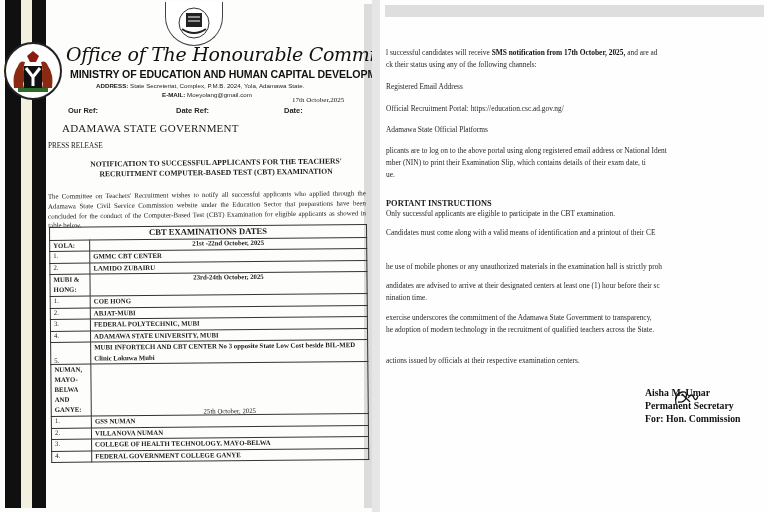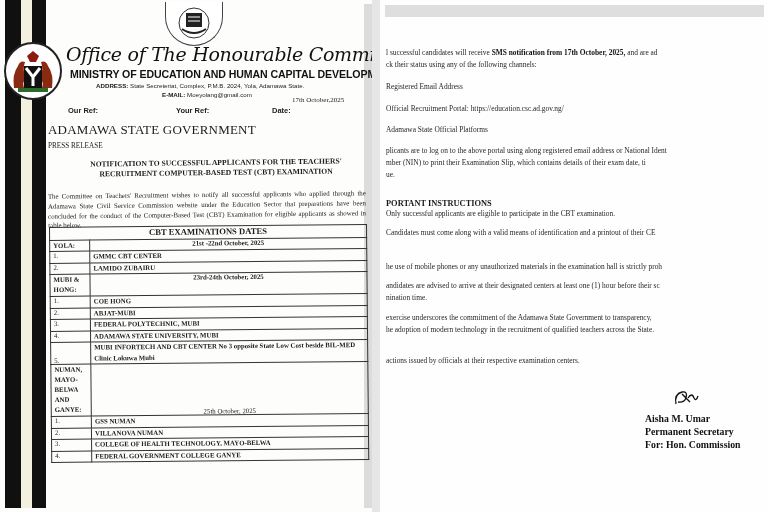--- a/index.html
+++ b/index.html
@@ -19,44 +19,44 @@
 
   .office-title { position: absolute; left: 66px; top: 43px; font-family: "DejaVu Serif", serif; font-style: italic; font-size: 19px; color: #111; letter-spacing: -0.3px; white-space: nowrap; }
   .ministry { position: absolute; left: 70px; top: 68px; font-family: "Liberation Sans", sans-serif; font-weight: bold; font-size: 10.6px; color: #111; white-space: nowrap; letter-spacing: -0.1px; }
   .address { position: absolute; left: 96px; top: 82px; font-family: "Liberation Sans", sans-serif; font-size: 6.2px; color: #222; white-space: nowrap; }
   .address b, .email b { font-weight: bold; }
   .email { position: absolute; left: 162px; top: 91px; font-family: "Liberation Sans", sans-serif; font-size: 6.2px; color: #222; white-space: nowrap; }
   .date-val { position: absolute; left: 292px; top: 96px; font-size: 7px; white-space: nowrap; }
   .refs { position: absolute; top: 106px; font-family: "Liberation Sans", sans-serif; font-size: 7.5px; font-weight: bold; color: #222; white-space: nowrap; }
   .ref-our { left: 68px; }
   .ref-your { left: 176px; }
-  .ref-date { left: 272px; }
-
-  .gov { position: absolute; left: 48px; top: 122px; font-size: 13px; letter-spacing: 0.2px; white-space: nowrap; }
+  .ref-date { left: 284px; }
+
+  .gov { position: absolute; left: 62px; top: 122px; font-size: 11px; letter-spacing: 0.2px; white-space: nowrap; }
   .press { position: absolute; left: 48px; top: 142px; font-size: 7.2px; white-space: nowrap; }
   .headline { position: absolute; left: 56px; top: 158px; width: 320px; text-align: center; font-weight: bold; font-size: 7.6px; line-height: 10px; transform: rotate(-0.7deg); }
   .intro { position: absolute; left: 48px; top: 190px; width: 318px; font-size: 6.9px; line-height: 9.8px; text-align: justify; transform: rotate(-0.6deg); }
 
   table.cbt { position: absolute; left: 49px; top: 227px; width: 318px; border-collapse: collapse; font-size: 6.8px; transform: rotate(-0.55deg); transform-origin: top left; }
   table.cbt td, table.cbt th { border: 1px solid #333; padding: 0 3px; height: 10.5px; vertical-align: top; font-weight: bold; }
   table.cbt th { font-size: 8.6px; text-align: center; height: 13px; }
   table.cbt .num { width: 40px; font-weight: normal; }
   table.cbt .dates { text-align: center; }
   table.cbt .loc { font-weight: bold; line-height: 10.5px; }
   table.cbt .region { font-weight: bold; line-height: 10px; }
   table.cbt .dates-bottom { text-align: center; vertical-align: bottom; font-weight: normal; }
 
   
   .divider { position: absolute; left: 372px; top: 0; width: 8px; height: 512px; background: #e6e6e6; }
   .right-page { position: absolute; left: 380px; top: 0; width: 388px; height: 512px; background: #fefefe; overflow: hidden; }
   .top-strip { position: absolute; left: 5px; right: 4px; top: 5px; height: 12px; background: #dedede; }
   .rp-text { position: absolute; left: 6px; font-size: 7.4px; color: #262626; white-space: nowrap; text-align: right; }
   .rp-text b { color: #111; }
   .rp-heading { position: absolute; left: 6px; font-weight: bold; font-size: 8.4px; white-space: nowrap; color: #1a1a1a; }
-  .sig-block { position: absolute; left: 645px; top: 412px; font-weight: bold; font-size: 9.8px; line-height: 13px; white-space: nowrap; color: #111; }
+  .sig-block { position: absolute; left: 645px; top: 386px; font-weight: bold; font-size: 9.8px; line-height: 13px; white-space: nowrap; color: #111; }
   .signature { position: absolute; left: 672px; top: 388px; width: 28px; height: 20px; }
 </style>
 </head>
 <body>
 
 <div class="left-page">
   <div class="bar bar-1"></div>
   <div class="bar-gap"></div>
   <div class="bar bar-2"></div>
   <div class="right-edge-strip"></div>
@@ -86,21 +86,21 @@
   <div class="address">
     <b>ADDRESS:</b>
     <span>State Secreteriat, Complex, P.M.B. 2024, Yola, Adamawa State.</span>
   </div>
   <div class="email">
     <b>E-MAIL:</b>
     <span>Moeyolang@gmail.com</span>
   </div>
   <div class="date-val">17th October,2025</div>
   <div class="refs ref-our">Our Ref:</div>
-  <div class="refs ref-your">Your Ref:</div>
+  <div class="refs ref-your">Date Ref:</div>
   <div class="refs ref-date">Date:</div>
 
   <div class="gov">ADAMAWA STATE GOVERNMENT</div>
   <div class="press">PRESS RELEASE</div>
 
   <div class="headline">
     <div>NOTIFICATION TO SUCCESSFUL APPLICANTS FOR THE TEACHERS'</div>
     <div>RECRUITMENT COMPUTER-BASED TEST (CBT) EXAMINATION</div>
   </div>
 

